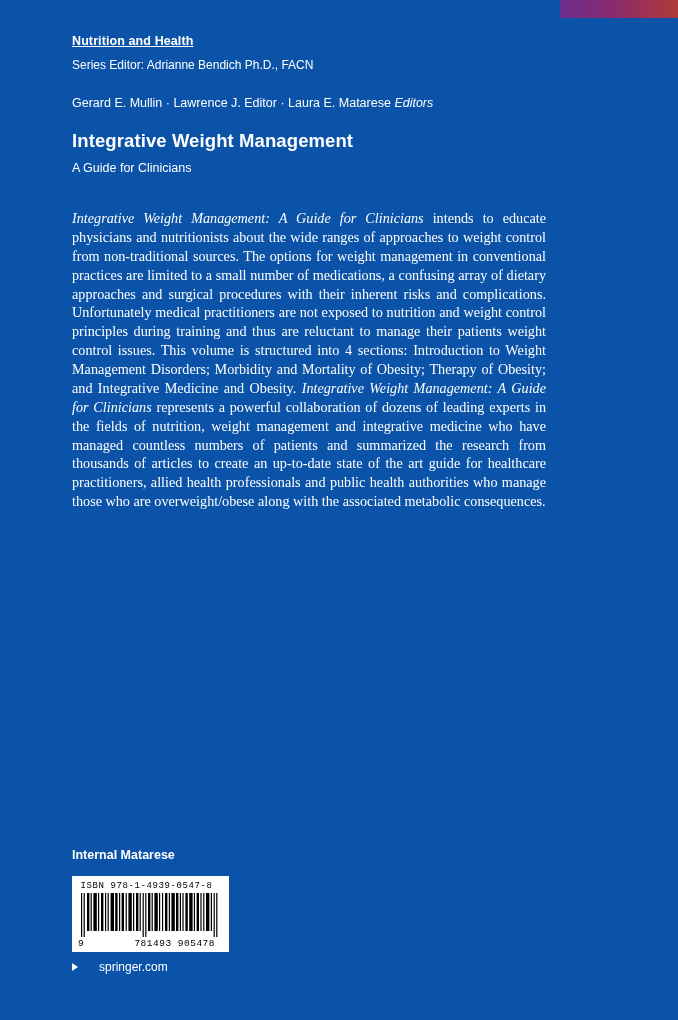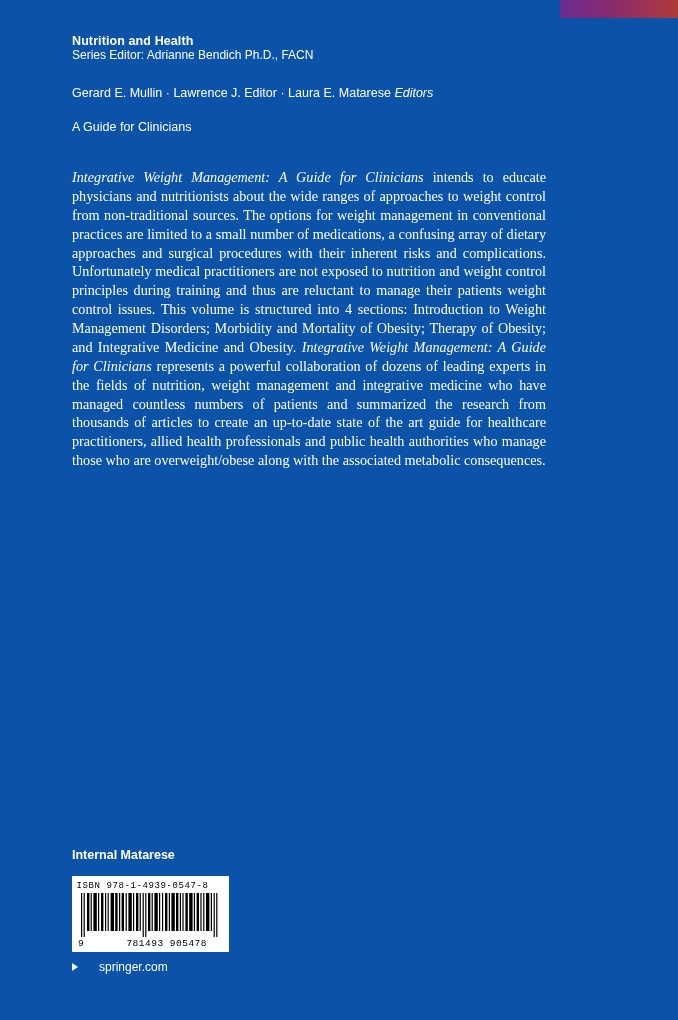--- a/index.html
+++ b/index.html
@@ -34,22 +34,23 @@
   .content {
     position: absolute;
     left: 72px;
     top: 34px;
     width: 478px;
   }
   .series-name {
     font-size: 12.5px;
     font-weight: bold;
     letter-spacing: 0.1px;
-    margin: 0 0 0 0;
+    margin: 0 0 10px 0;
     font-family: "Liberation Sans", sans-serif;
+    text-decoration: underline;
   }
   .series-editor {
     font-size: 12px;
     margin: 0 0 24px 0;
     font-family: "Liberation Sans", sans-serif;
   }
   .series-editor .lbl {
   }
   .editors {
     font-size: 12.5px;
@@ -89,21 +90,21 @@
   }
   .barcode-box {
     position: absolute;
     left: 72px;
     top: 876px;
     width: 157px;
     height: 76px;
     background: #ffffff;
     color: #000;
     box-sizing: border-box;
-    padding: 5px 16px 0 0;
+    padding: 5px 8px 0 0;
   }
   .isbn-line {
     text-align: center;
     font-family: "Liberation Mono", monospace;
     font-size: 9px;
     letter-spacing: 0.6px;
     color: #000;
     margin-bottom: 2px;
   }
   .bars {
@@ -152,20 +153,21 @@
     <div class="series-editor">
       <span class="lbl">Series Editor:</span>
       <span>Adrianne Bendich Ph.D., FACN</span>
     </div>
 
     <div class="editors">
       <span>Gerard E. Mullin · Lawrence J. Editor · Laura E. Matarese</span>
       <span class="role">Editors</span>
     </div>
 
+    <div class="book-title">Integrative Weight Management</div>
     <div class="book-subtitle">A Guide for Clinicians</div>
 
     <p class="blurb"><i>Integrative Weight Management: A Guide for Clinicians</i><span> intends to educate physicians and nutritionists about the wide ranges of approaches to weight control from non-traditional sources. The options for weight management in conventional practices are limited to a small number of medications, a confusing array of dietary approaches and surgical procedures with their inherent risks and complications. Unfortunately medical practitioners are not exposed to nutrition and weight control principles during training and thus are reluctant to manage their patients weight control issues. This volume is structured into 4 sections: Introduction to Weight Management Disorders; Morbidity and Mortality of Obesity; Therapy of Obesity; and Integrative Medicine and Obesity. </span><i>Integrative Weight Management: A Guide for Clinicians</i><span> represents a powerful collaboration of dozens of leading experts in the fields of nutrition, weight management and integrative medicine who have managed countless numbers of patients and summarized the research from thousands of articles to create an up-to-date state of the art guide for healthcare practitioners, allied health professionals and public health authorities who manage those who are overweight/obese along with the associated metabolic consequences.</span></p>
 
   </div>
 
   <div class="subject">Internal Matarese</div>
 
   <div class="barcode-box">
     <div class="isbn-line">ISBN 978-1-4939-0547-8</div>

